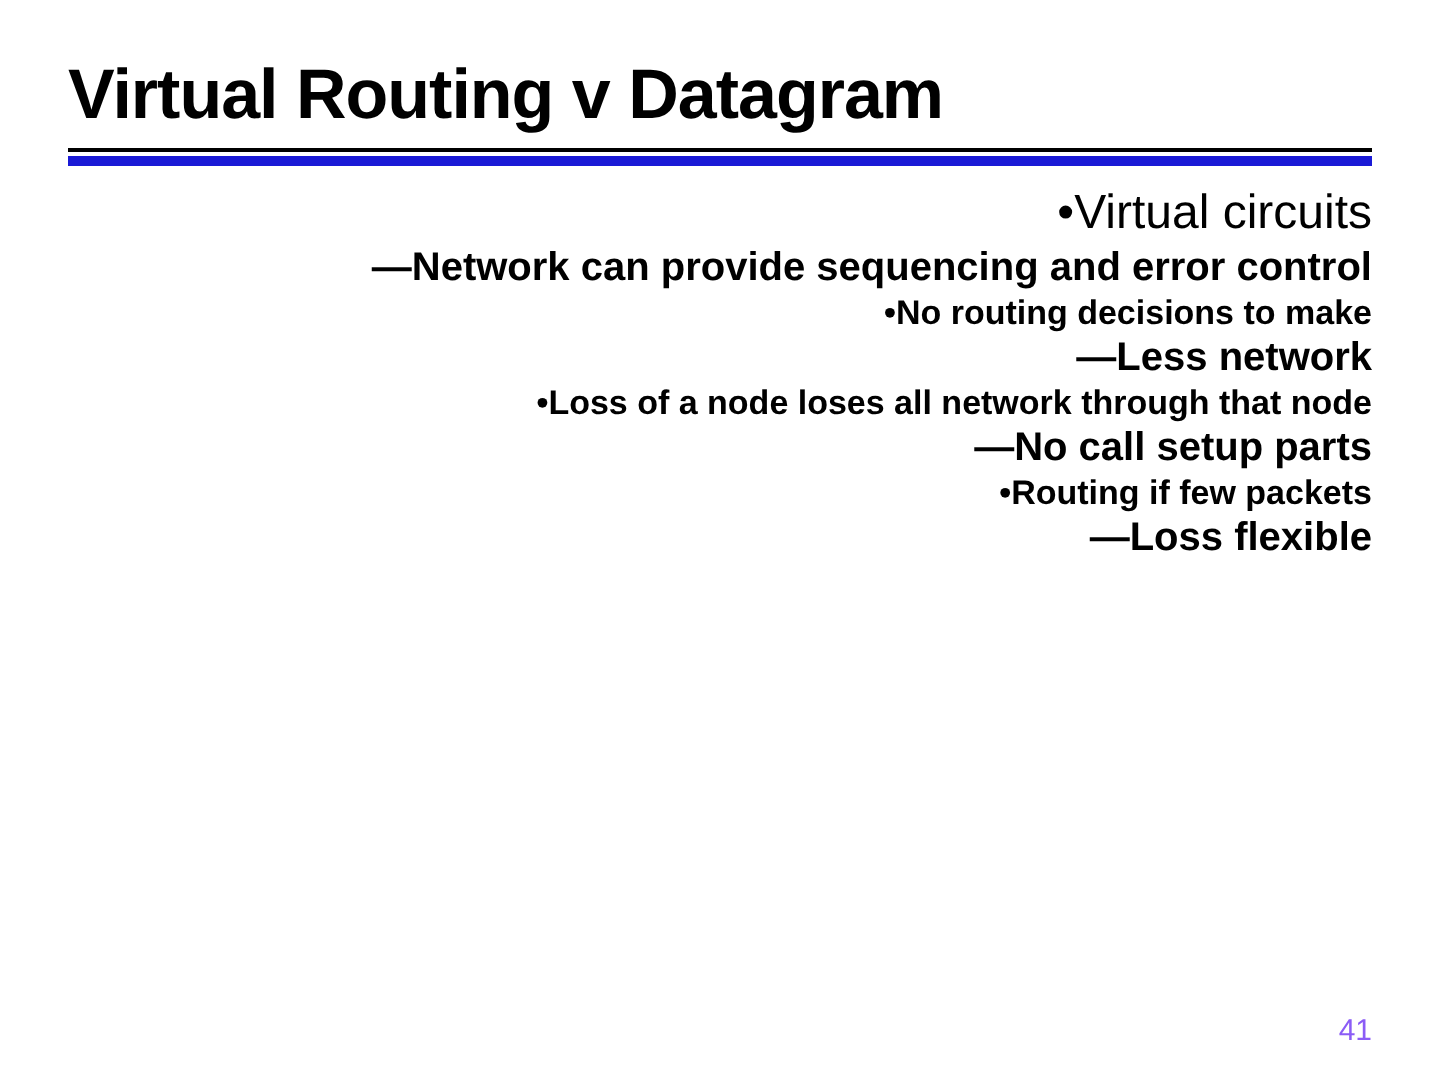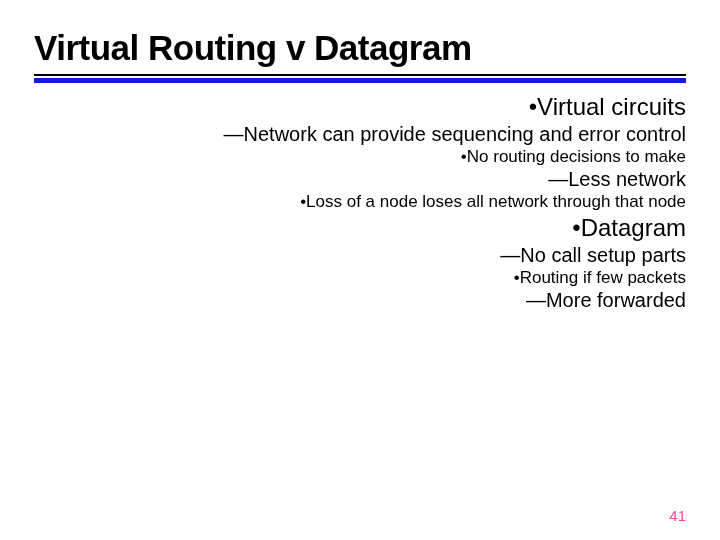--- a/index.html
+++ b/index.html
@@ -38,60 +38,61 @@
     font-size: 24px;
     margin-left: 10px;
     margin-top: 2px;
     margin-bottom: 2px;
   }
   .lvl2 {
     font-size: 20px;
     margin-left: 46px;
     margin-top: 1px;
     margin-bottom: 1px;
+    font-weight: bold;
   }
   .lvl3 {
     font-size: 17px;
     margin-left: 84px;
     margin-top: 1px;
     margin-bottom: 1px;
+    font-weight: bold;
   }
   .bullet-dot {
     display: inline-block;
     width: 18px;
   }
   .bullet-dash {
     display: inline-block;
     width: 22px;
   }
   .bullet-dot3 {
     display: inline-block;
     width: 14px;
   }
   .page-num {
     position: absolute;
     bottom: 16px;
     right: 34px;
     font-size: 15px;
-    color: #ec4899;
+    color: #8b5cf6;
     font-family: Arial, sans-serif;
   }
 </style>
 </head>
 <body>
 
 <div class="title">Virtual Routing v Datagram</div>
 <hr class="rule-dark">
 <hr class="rule-blue">
 
 <div class="content">
   <div class="lvl1"><span class="bullet-dot">•</span><span>Virtual circuits</span></div>
   <div class="lvl2"><span class="bullet-dash">—</span><span>Network can provide sequencing and error control</span></div>
   <div class="lvl3"><span class="bullet-dot3">•</span><span>No routing decisions to make</span></div>
   <div class="lvl2"><span class="bullet-dash">—</span><span>Less network</span></div>
   <div class="lvl3"><span class="bullet-dot3">•</span><span>Loss of a node loses all network through that node</span></div>
-  <div class="lvl1"><span class="bullet-dot">•</span><span>Datagram</span></div>
   <div class="lvl2"><span class="bullet-dash">—</span><span>No call setup parts</span></div>
   <div class="lvl3"><span class="bullet-dot3">•</span><span>Routing if few packets</span></div>
-  <div class="lvl2"><span class="bullet-dash">—</span><span>More forwarded</span></div>
+  <div class="lvl2"><span class="bullet-dash">—</span><span>Loss flexible</span></div>
 </div>
 
 <div class="page-num">41</div>
 
 </body></html>

